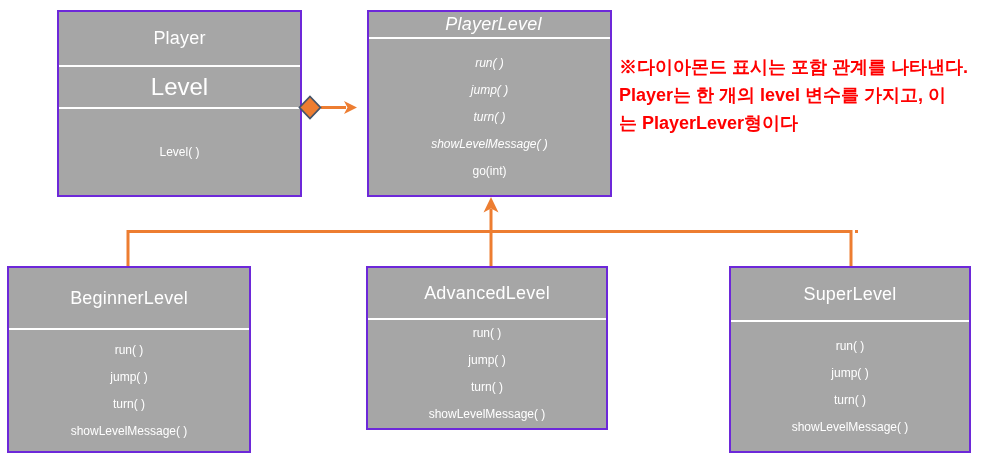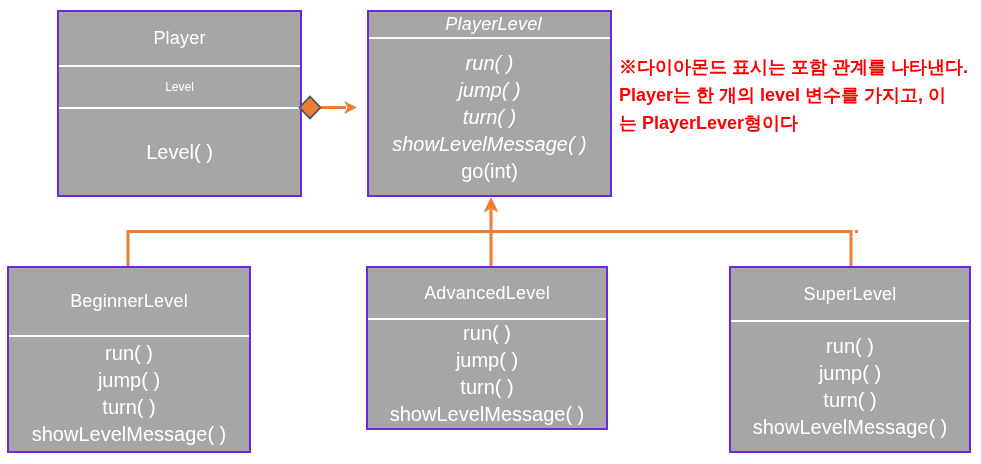--- a/index.html
+++ b/index.html
@@ -33,32 +33,32 @@
     letter-spacing: 0.2px;
   }
   .sec {
     border-top: 2px solid #ffffff;
     box-sizing: border-box;
   }
   .sec-attr {
     display: flex;
     align-items: center;
     justify-content: center;
-    font-size: 12px;
+    font-size: 24px;
   }
   .sec-methods {
     flex: 1;
     display: flex;
     flex-direction: column;
     align-items: center;
     justify-content: center;
   }
   .method-line {
     line-height: 27px;
-    font-size: 20px;
+    font-size: 12px;
     white-space: nowrap;
   }
   .italic { font-style: italic; }
   #connector-layer {
     position: absolute;
     left: 0;
     top: 0;
     pointer-events: none;
   }
   .note {
@@ -91,21 +91,21 @@
     <div class="sec sec-methods">
       <div class="method-line italic">run( )</div>
       <div class="method-line italic">jump( )</div>
       <div class="method-line italic">turn( )</div>
       <div class="method-line italic">showLevelMessage( )</div>
       <div class="method-line">go(int)</div>
     </div>
   </div>
 
   <div class="class-box" style="left:7px; top:266px; width:244px; height:187px;">
-    <div class="sec-title" style="height:67px;">BeginnerLevel</div>
+    <div class="sec-title" style="height:60px;">BeginnerLevel</div>
     <div class="sec sec-methods">
       <div class="method-line">run( )</div>
       <div class="method-line">jump( )</div>
       <div class="method-line">turn( )</div>
       <div class="method-line">showLevelMessage( )</div>
     </div>
   </div>
 
   <div class="class-box" style="left:366px; top:266px; width:242px; height:164px;">
     <div class="sec-title" style="height:52px;">AdvancedLevel</div>

